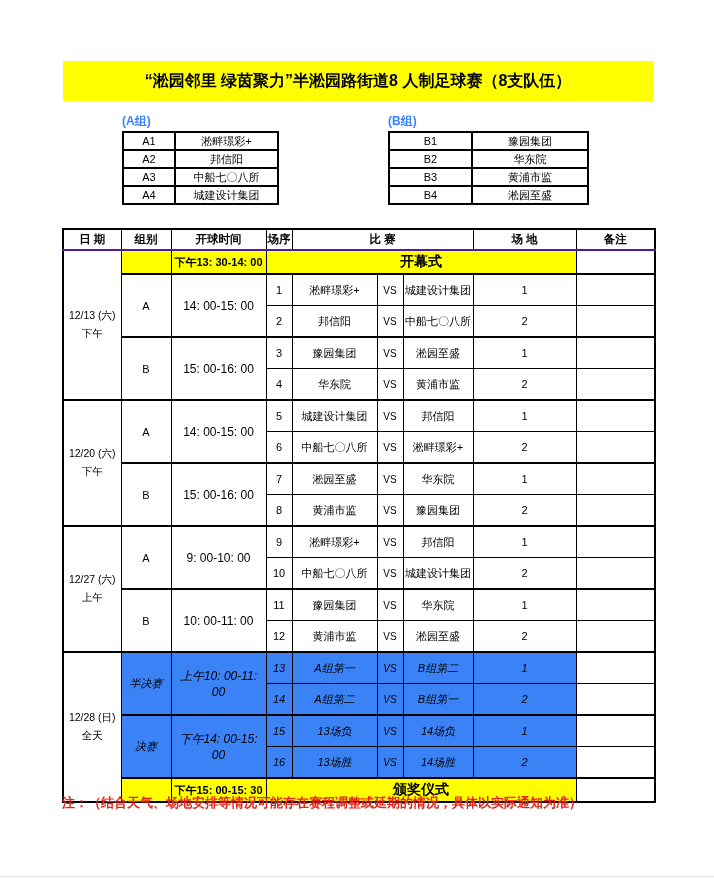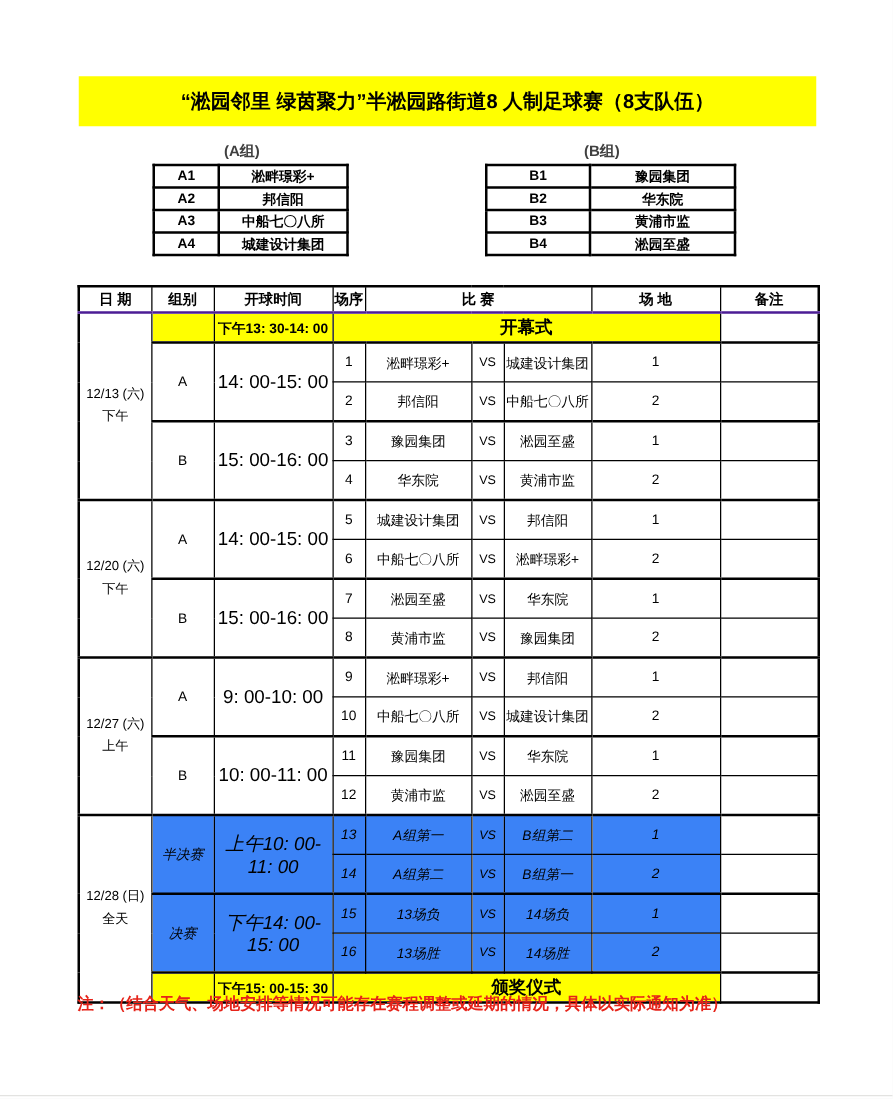--- a/index.html
+++ b/index.html
@@ -7,34 +7,34 @@
   .page{position:relative;width:714px;height:879px;background:#ffffff;overflow:hidden;padding-left:40px;}
   .edge-right{position:absolute;top:0;right:4px;width:1px;height:100%;background:#d9d9d9;}
   .edge-bottom{position:absolute;left:0;bottom:2px;width:100%;height:1px;background:#e3e3e1;}
 
   .banner{position:absolute;left:63px;top:61px;width:590px;height:40px;background:#FFFF00;
     display:flex;align-items:center;justify-content:center;font-weight:bold;font-size:16px;color:#000;}
 
   .group-panel{position:absolute;}
   .group-a{left:122px;top:112px;width:143px;}
   .group-b{left:388px;top:112px;width:187px;}
-  .group-label{text-align:center;font-weight:bold;font-size:12px;height:19px;line-height:19px;color:#404040;}
-  .group-table{border-collapse:collapse;table-layout:fixed;width:100%;font-weight:bold;}
+  .group-label{font-weight:bold;font-size:12px;height:19px;line-height:19px;color:#3b82f6;}
+  .group-table{border-collapse:collapse;table-layout:fixed;width:100%;}
   .group-table td{border:2px solid #000;height:16px;text-align:center;vertical-align:middle;font-size:11px;padding:0 2px;color:#000;}
   .group-a .col-id{width:46px;} .group-a .col-name{width:97px;}
   .group-b .col-id{width:77px;} .group-b .col-name{width:110px;}
 
   .schedule{position:absolute;left:62px;top:228px;width:592px;border-collapse:collapse;table-layout:fixed;border:2px solid #000;}
   .schedule td{border:1px solid #000;text-align:center;vertical-align:middle;font-size:11px;padding:0 1px;color:#000;overflow:hidden;height:30px;}
   tr.head td{font-weight:bold;font-size:11.5px;height:19px;border-bottom:2px solid #4c1d95;}
   tr.block-start td{border-top:2.5px solid #000;}
   tr.session-start td{border-top:2px solid #000;}
   tr.ceremony td{height:22px;}
   td.date{font-size:10.5px;white-space:pre-line;line-height:1.7;}
-  td.time{font-size:15px;}
+  td.time{font-size:12px;}
   td.ceremony-time{font-weight:bold;font-size:11px;}
   td.event{font-weight:bold;font-size:14px;}
   td.vs{font-size:10px;}
   .yellow{background:#FFFF00;}
   .orange{background:#3b82f6;font-style:italic;}
 
   .note{position:absolute;left:62px;top:794px;width:600px;font-weight:bold;font-size:13px;color:#e62319;}
 </style>
 </head>
 <body>

